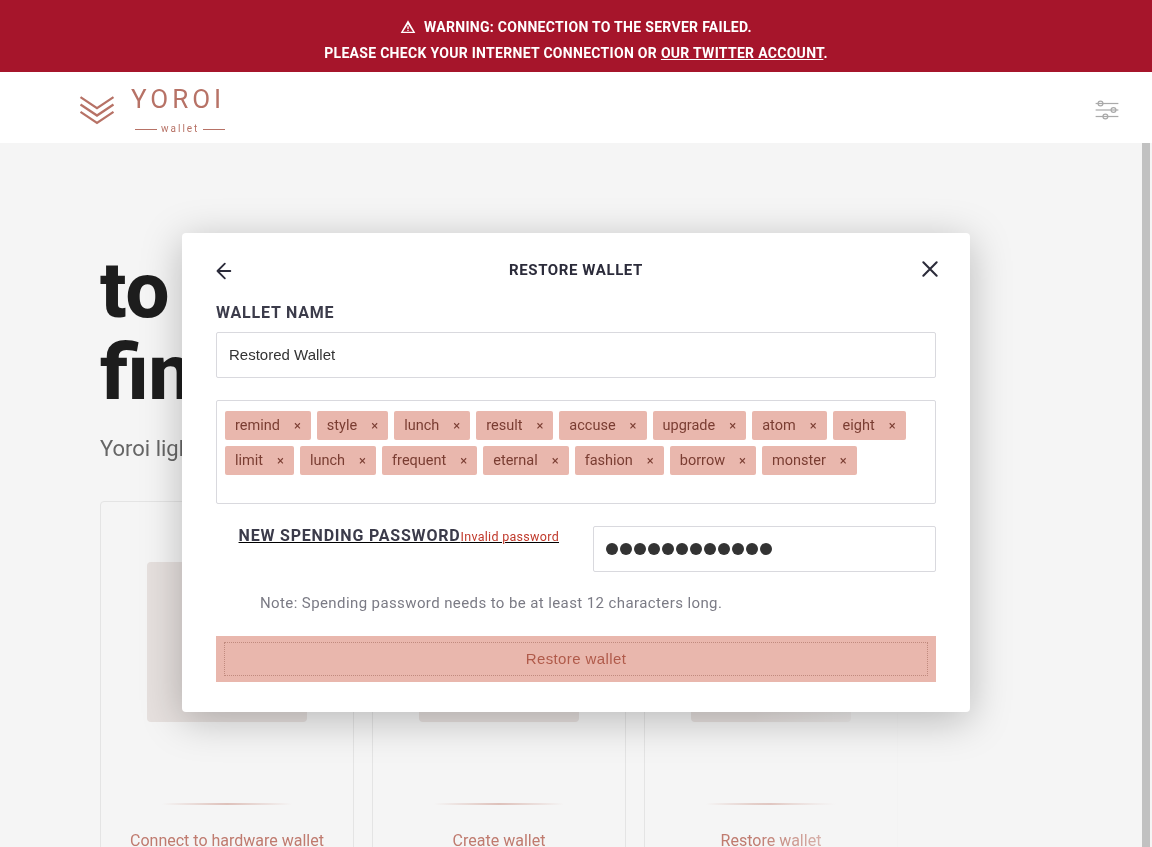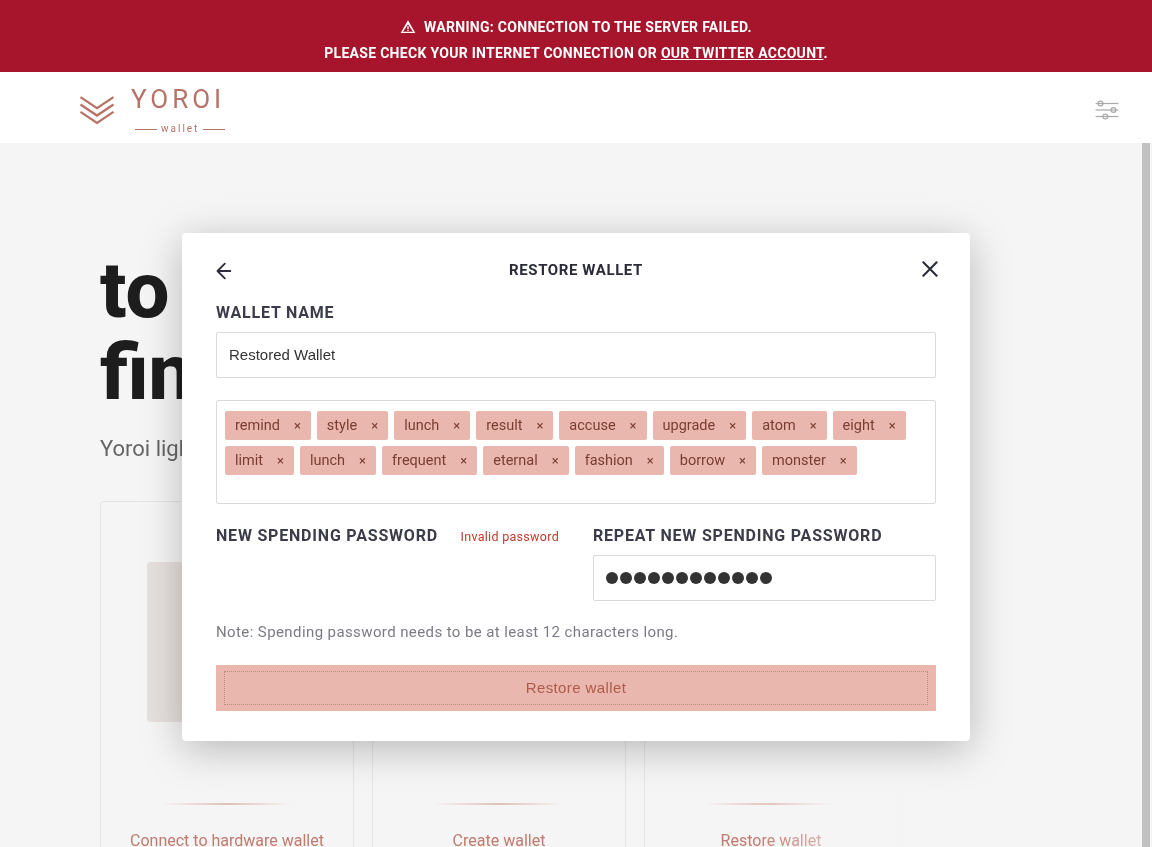--- a/index.html
+++ b/index.html
@@ -141,29 +141,29 @@
   .chip{
     background:#e9b7ad; color:#7a3d32; font-size:14.5px;
     padding: 5px 10px; border-radius:2px; display:inline-flex; align-items:center; gap:14px;
   }
   .chip .x{ font-size:13px; }
 
   .row-two{
     display:flex; gap:34px;
   }
   .col{ flex:1; }
-  .label-row{ display:flex; justify-content:space-between; align-items:baseline; margin-bottom:10px;}
+  .label-row{ display:flex; justify-content:flex-end; align-items:baseline; margin-bottom:18px;text-decoration:underline;}
   .error-text{ color:#c0392b; font-size:12.5px; letter-spacing:0.3px; }
   .input-error{ border:1px solid #c0392b; }
   .pw-dots{ display:flex; gap:1px; padding-left:12px; align-items:center; height:46px; border:1px solid #d9d9de; border-radius:2px;}
   .pw-dots span{ width:12px; height:12px; background:#333; border-radius:50%; margin-right:1px;}
 
   .note{
     margin-top: 22px;
-    color:#7b7b85; font-size:15px; letter-spacing:0.4px;
+    color:#7b7b85; font-size:15px; letter-spacing:0.4px;margin-left:44px;
   }
 
   .restore-btn{
     margin-top: 24px;
     width:100%; height:46px;
     background:#e9b7ad;
     border: none;
     color:#b05a4a;
     font-size:15px; letter-spacing:0.4px;
     cursor:pointer;
@@ -336,23 +336,20 @@
       </div>
 
       <div class="row-two">
         <div class="col">
           <div class="label-row">
             <span class="field-label" style="margin-bottom:0">NEW SPENDING PASSWORD</span>
             <span class="error-text">Invalid password</span>
           </div>
         </div>
         <div class="col">
-          <div class="label-row">
-            <span class="field-label" style="margin-bottom:0">REPEAT NEW SPENDING PASSWORD</span>
-          </div>
           <div class="pw-dots" id="pw-dots">
               <span></span>
               <span></span>
               <span></span>
               <span></span>
               <span></span>
               <span></span>
               <span></span>
               <span></span>
               <span></span>

